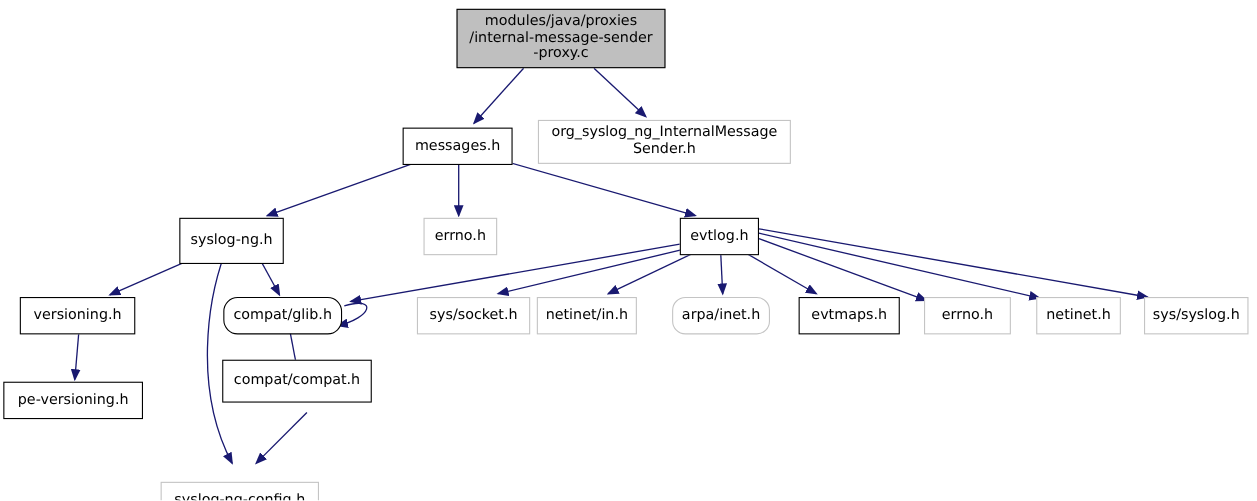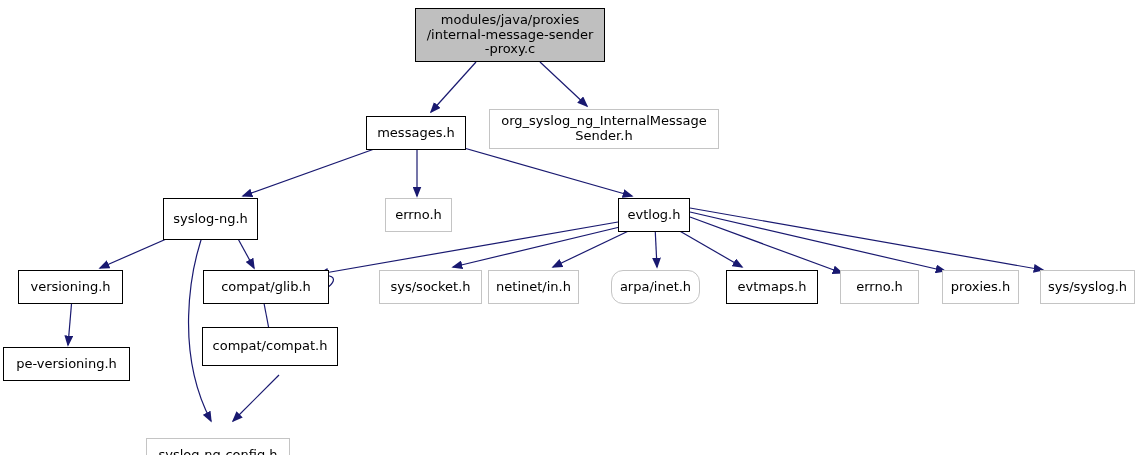--- a/index.html
+++ b/index.html
@@ -86,25 +86,25 @@
       <div class="node t-main" style="left: 415px; top: 8px; width: 190px; height: 54px; background: rgb(191, 191, 191);">modules/java/proxies
 /internal-message-sender
 -proxy.c</div>
       <div class="node t-linked" style="left: 366px; top: 116px; width: 100px; height: 27px;">messages.h</div>
       <div class="node t-external" style="left: 489px; top: 109px; width: 230px; height: 40px;">org_syslog_ng_InternalMessage
 Sender.h</div>
       <div class="node t-linked" style="left: 163px; top: 198px; width: 95px; height: 42px;">syslog-ng.h</div>
       <div class="node t-external" style="left: 385px; top: 198px; width: 67px; height: 27px;">errno.h</div>
       <div class="node t-linked" style="left: 618px; top: 198px; width: 72px; height: 27px;">evtlog.h</div>
       <div class="node t-linked" style="left: 18px; top: 270px; width: 105px; height: 27px;">versioning.h</div>
-      <div class="node t-linked" style="left: 203px; top: 270px; width: 126px; height: 27px;">compat/glib.h</div>
+      <div class="node t-linked" style="left: 203px; top: 270px; width: 108px; height: 27px; border-radius: 13px;">compat/glib.h</div>
       <div class="node t-external" style="left: 363px; top: 270px; width: 103px; height: 27px; margin-left: 16px;">sys/socket.h</div>
       <div class="node t-external" style="left: 488px; top: 270px; width: 91px; height: 27px;">netinet/in.h</div>
       <div class="node t-external" style="left: 611px; top: 270px; width: 89px; height: 27px; border-radius: 12px;">arpa/inet.h</div>
       <div class="node t-linked" style="left: 726px; top: 270px; width: 92px; height: 27px;">evtmaps.h</div>
       <div class="node t-external" style="left: 840px; top: 270px; width: 79px; height: 27px;">errno.h</div>
-      <div class="node t-external" style="left: 942px; top: 270px; width: 77px; height: 27px;">proxies.h</div>
+      <div class="node t-external" style="left: 942px; top: 270px; width: 77px; height: 27px;">netinet.h</div>
       <div class="node t-external" style="left: 1040px; top: 270px; width: 95px; height: 27px;">sys/syslog.h</div>
       <div class="node t-linked" style="left: 3px; top: 347px; width: 127px; height: 27px;">pe-versioning.h</div>
       <div class="node t-linked" style="left: 202px; top: 327px; width: 136px; height: 39px;">compat/compat.h</div>
       <div class="node t-external" style="left: 146px; top: 423px; width: 144px; height: 27px; margin-top: 15px;">syslog-ng-config.h</div>
     </div>
 </div>
 
 </body></html>

